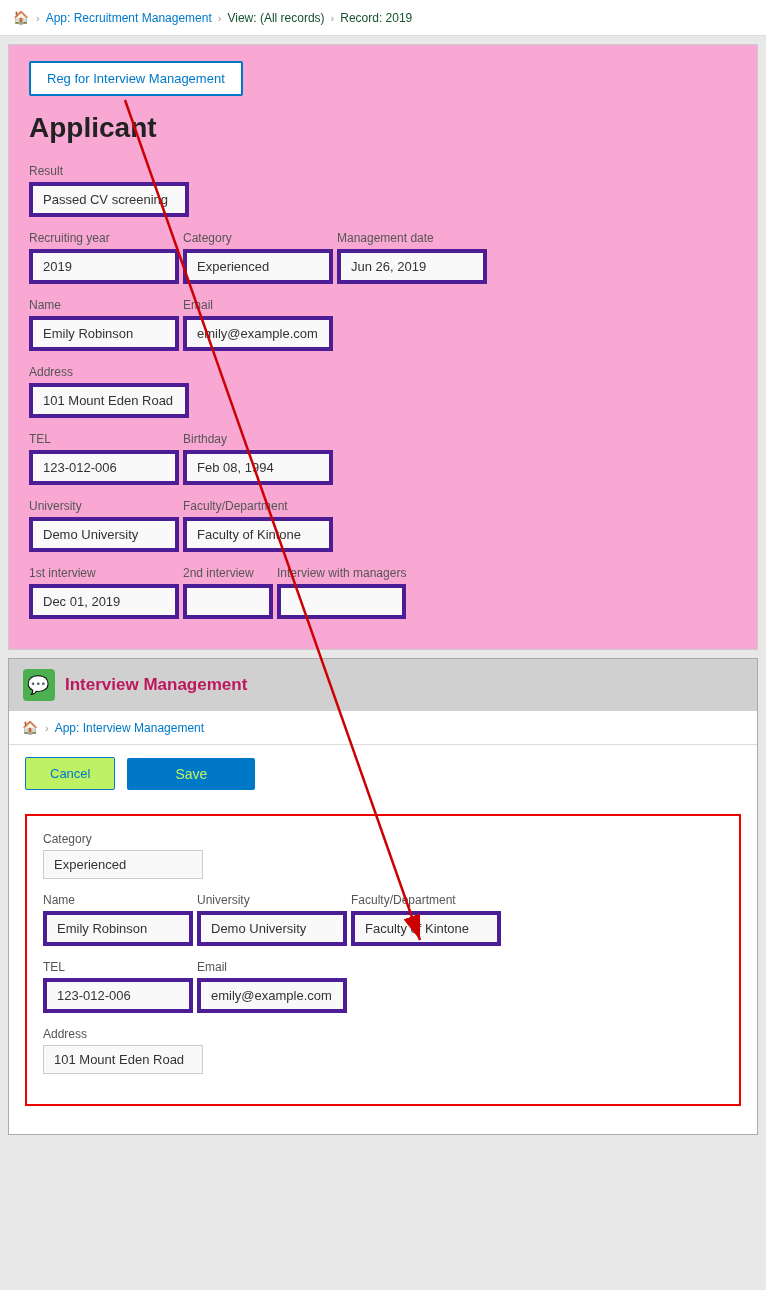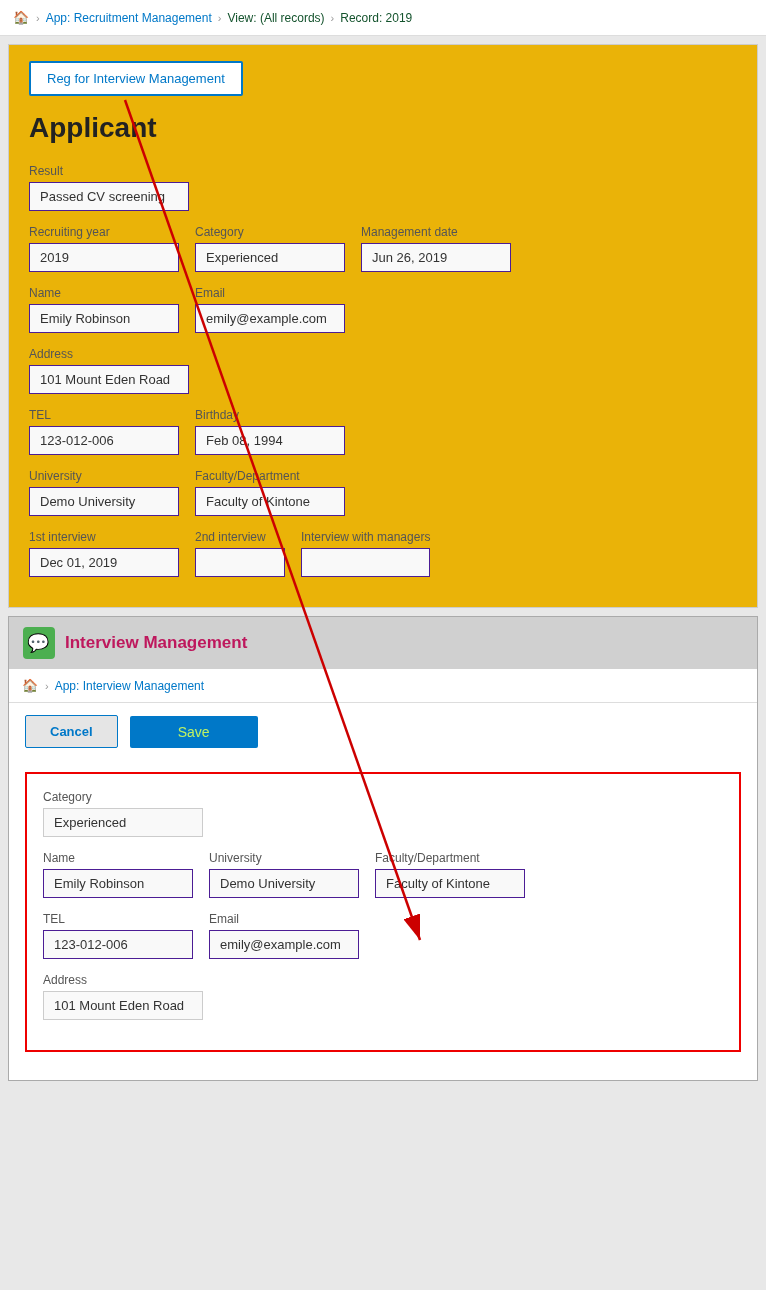--- a/index.html
+++ b/index.html
@@ -36,21 +36,21 @@
       font-size: 12px;
       cursor: pointer;
     }
     .nav-text {
       color: #14532d;
       font-size: 12px;
     }
 
     
     .section-top {
-      background: #eab308;
+      background: #f9a8d4;
       border: 1px solid #ccc;
       margin: 8px;
       padding: 16px 20px;
     }
 
     
     .button-area {
       margin-bottom: 16px;
     }
     .btn-reg {
@@ -73,32 +73,32 @@
     .form-group {
       margin-bottom: 14px;
     }
     .form-label {
       font-size: 12px;
       color: #555;
       margin-bottom: 4px;
       display: block;
     }
     .form-value {
-      border: 1px solid #4c1d95;
+      border: 4px solid #4c1d95;
       background: #f9f9f9;
       padding: 6px 10px;
       font-size: 13px;
       color: #333;
       display: inline-block;
       min-width: 160px;
     }
 
     .form-row {
       display: flex;
-      gap: 16px;
+      gap: 4px;
       margin-bottom: 14px;
     }
     .form-col {
       display: flex;
       flex-direction: column;
     }
     .form-col .form-value {
       min-width: 150px;
     }
 
@@ -143,27 +143,26 @@
 
     .action-bar {
       padding: 12px 16px;
       display: flex;
       align-items: center;
       gap: 12px;
       background: #fff;
     }
     .btn-cancel {
       border: 1px solid #0078c8;
-      background: #e5e5e5;
+      background: #bef264;
       color: #0078c8;
       padding: 8px 24px;
       font-size: 13px;
       cursor: pointer;
       border-radius: 2px;
-      font-weight: bold;
     }
     .btn-save {
       border: none;
       background: #0078c8;
       color: #bef264;
       padding: 8px 48px;
       font-size: 14px;
       cursor: pointer;
       border-radius: 2px;
     }

